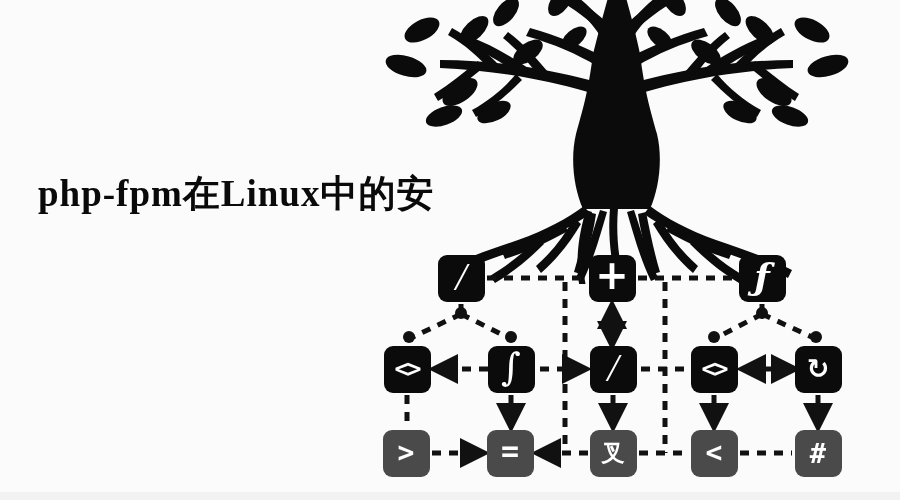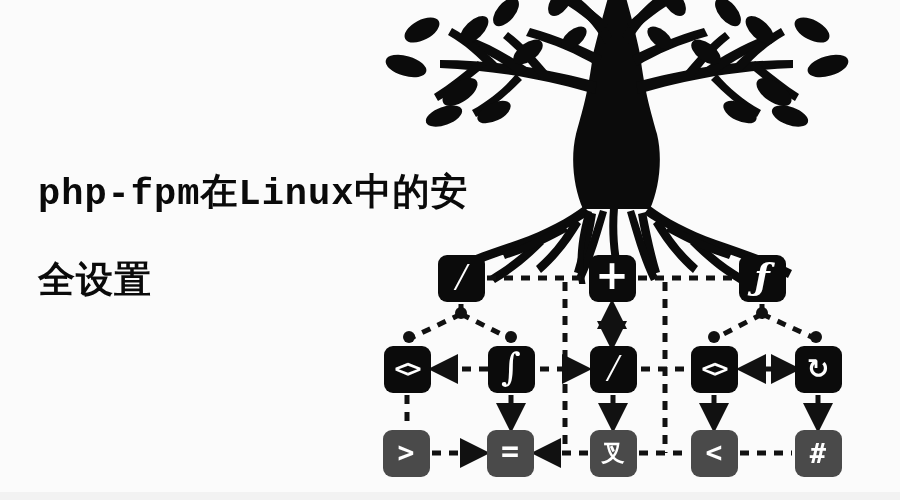--- a/index.html
+++ b/index.html
@@ -17,21 +17,21 @@
     background:#f2f2f2;
   }
 
   
   .title-block{
     position:absolute;left:38px;top:150px;
     width:430px;
     z-index:6;
   }
   .title-line{
-    font-family:Liberation Mono, monospace;
+    font-family:Liberation Serif, serif;
     font-weight:700;
     font-size:37px;
     line-height:88px;
     letter-spacing:1px;
     color:#0a0a0a;
     white-space:nowrap;
   }
 
   
   .tree-art{
@@ -217,21 +217,20 @@
         <circle cx="511" cy="337" r="6"></circle>
         <circle cx="762" cy="313" r="6"></circle>
         <circle cx="714" cy="337" r="6"></circle>
         <circle cx="816" cy="337" r="6"></circle>
       </g>
     </svg>
   </div>
 
   <div class="title-block">
     <div class="title-line">php-fpm在Linux中的安</div>
-    <div class="title-line">全设置</div>
   </div>
 
   <div id="nodes-layer">
       <div class="node dark" style="left: 437.5px; top: 254.5px;">
         <span class="node-glyph g-slash">/</span>
       </div>
       <div class="node dark" style="left: 588.5px; top: 254.5px;">
         <span class="node-glyph g-plus">+</span>
       </div>
       <div class="node dark" style="left: 738.5px; top: 254.5px;">

